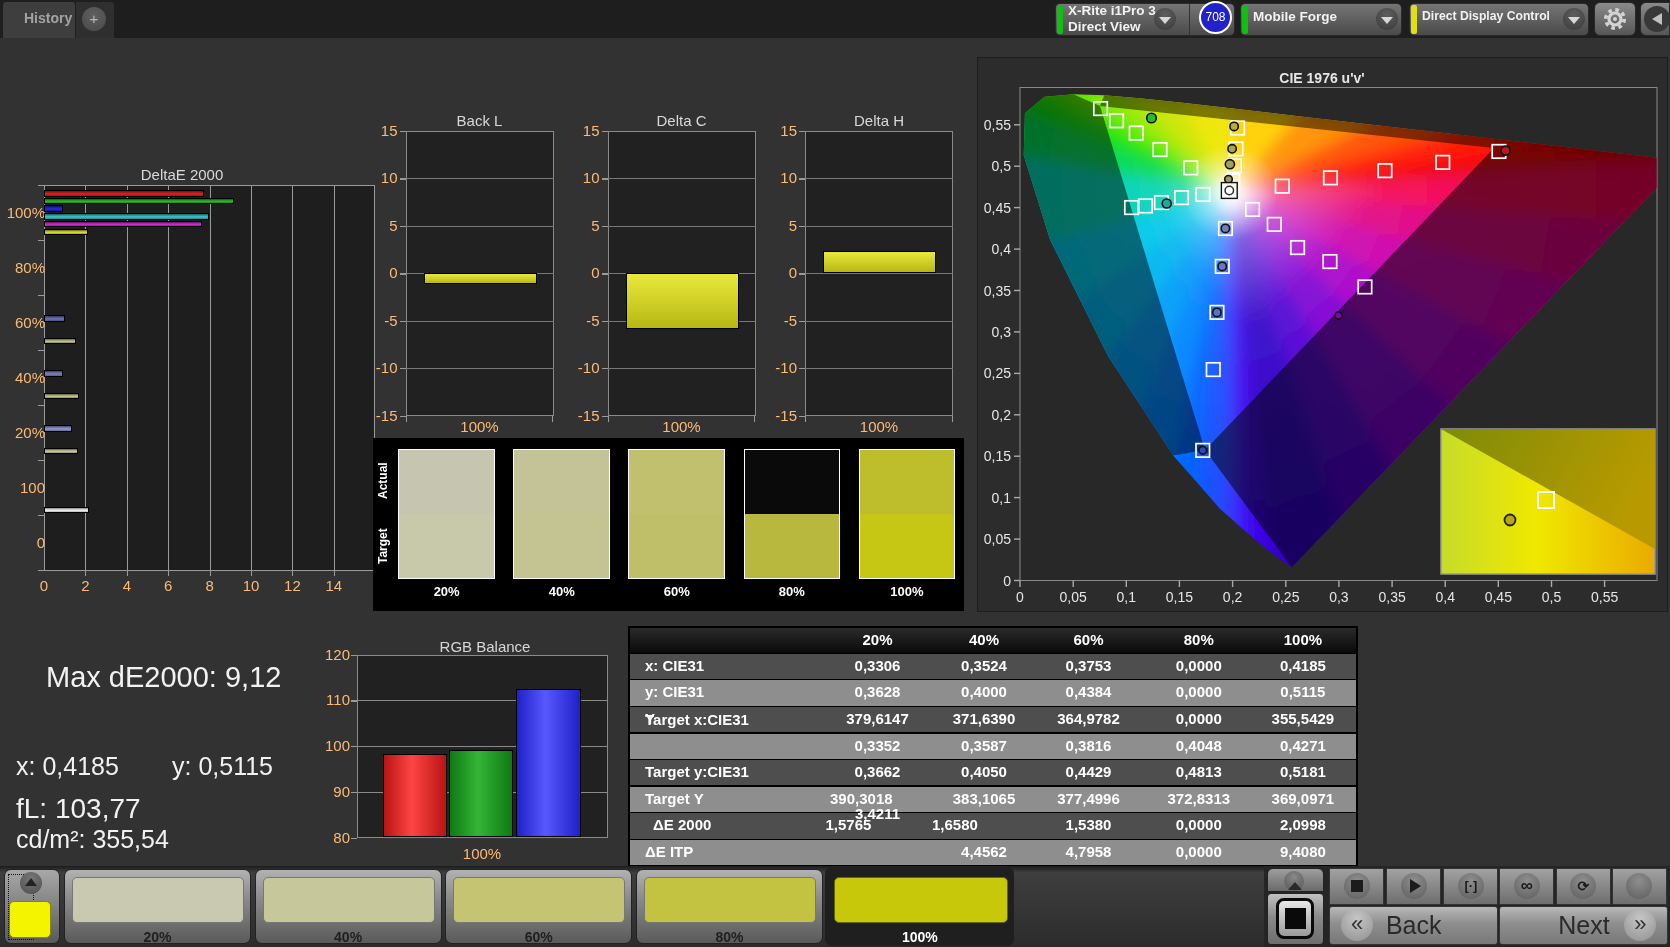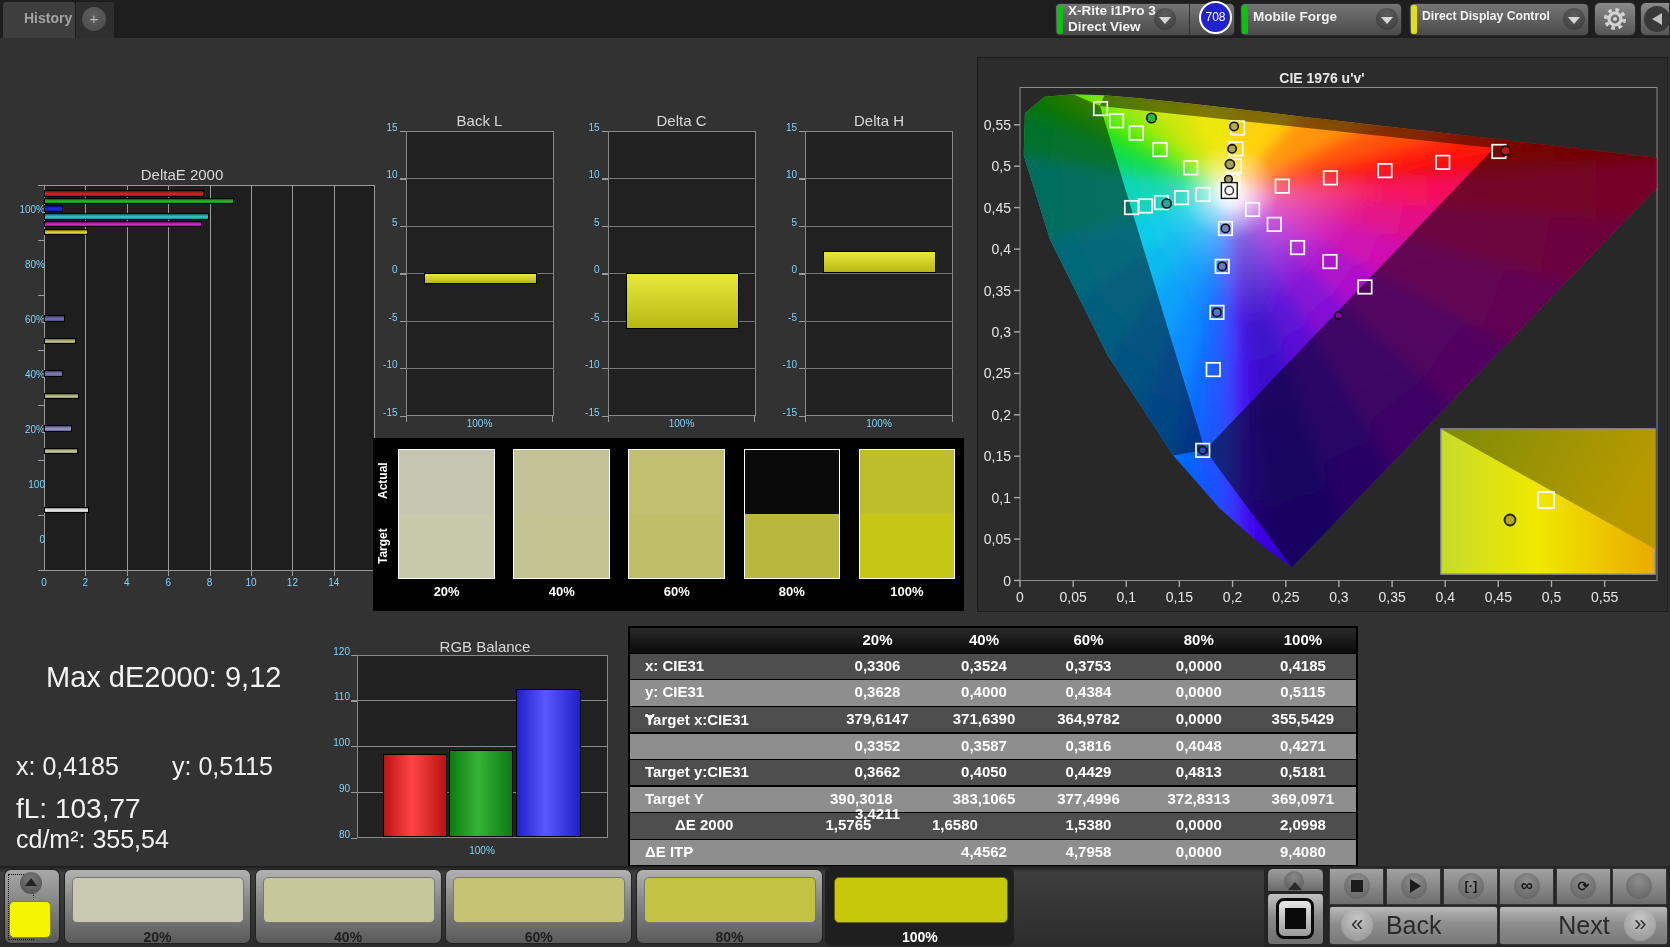--- a/index.html
+++ b/index.html
@@ -1,17 +1,17 @@
 <!DOCTYPE html>
 <html><head><meta charset="utf-8">
 <style>
 * { margin:0; padding:0; }
 body { width:1670px; height:947px; background:#323232; font-family:"Liberation Sans", sans-serif; overflow:hidden; }
 #root { position:relative; width:1670px; height:947px; }
-.axl { color:#7dd3fc; font-size:10px; }
+.axl { color:#fdba74; font-size:15px; }
 .dtitle { color:#d8d8d8; font-size:15px; text-align:center; }
 .th { color:#fff; font-size:15px; font-weight:bold; }
 </style></head>
 <body>
 <div id="root">
 <div style="position:absolute;left:0;top:0;width:1670px;height:38px;background:#1e1e1e"></div>
 <div style="position:absolute;left:3px;top:2px;width:72px;height:36px;background:#3e3e3e;border-radius:3px 3px 0 0"></div>
 <div style="position:absolute;left:24px;top:10px;color:#a3a3a3;font-size:14px;font-weight:bold">History 1</div>
 <div style="position:absolute;left:76px;top:2px;width:38px;height:36px;background:#2f2f2f;border-radius:0 3px 0 0"></div>
 <div style="position:absolute;left:82px;top:7px;width:24px;height:24px;background:radial-gradient(circle at 50% 35%,#606060,#484848);border-radius:50%;color:#b8b8b8;font-size:15px;text-align:center;line-height:23px">+</div>
@@ -620,21 +620,21 @@
 <div class="th" style="position:absolute;left:1146.8px;top:763.2px;width:104px;text-align:center">0,4813</div>
 <div class="th" style="position:absolute;left:1250.9px;top:763.2px;width:104px;text-align:center">0,5181</div>
 <div style="position:absolute;left:630px;top:786.8px;width:726px;height:25.3px;background:#8e8e8e"></div>
 <div class="th" style="position:absolute;left:645px;top:789.8px;width:200px">Target Y</div>
 <div class="th" style="position:absolute;left:830px;top:789.8px;width:104px;text-align:left">390,3018</div>
 <div class="th" style="position:absolute;left:932.0px;top:789.8px;width:104px;text-align:center">383,1065</div>
 <div class="th" style="position:absolute;left:1036.5px;top:789.8px;width:104px;text-align:center">377,4996</div>
 <div class="th" style="position:absolute;left:1146.8px;top:789.8px;width:104px;text-align:center">372,8313</div>
 <div class="th" style="position:absolute;left:1250.9px;top:789.8px;width:104px;text-align:center">369,0971</div>
 <div style="position:absolute;left:630px;top:813.4px;width:726px;height:25.3px;background:#4e4e4e"></div>
-<div class="th" style="position:absolute;left:675px;top:816.4px;width:200px">ΔE 2000</div>
+<div class="th" style="position:absolute;left:653px;top:816.4px;width:200px">ΔE 2000</div>
 <div class="th" style="position:absolute;left:825.5px;top:816.4px;width:104px;text-align:left">1,5765</div>
 <div class="th" style="position:absolute;left:932.0px;top:816.4px;width:104px;">1,6580</div>
 <div class="th" style="position:absolute;left:1036.5px;top:816.4px;width:104px;text-align:center">1,5380</div>
 <div class="th" style="position:absolute;left:1146.8px;top:816.4px;width:104px;text-align:center">0,0000</div>
 <div class="th" style="position:absolute;left:1250.9px;top:816.4px;width:104px;text-align:center">2,0998</div>
 <div style="position:absolute;left:630px;top:840.0px;width:726px;height:25.3px;background:#8e8e8e"></div>
 <div class="th" style="position:absolute;left:645px;top:843.0px;width:200px">ΔE ITP</div>
 <div class="th" style="position:absolute;left:825.5px;top:805px;width:104px;text-align:center">3,4211</div>
 <div class="th" style="position:absolute;left:932.0px;top:843.0px;width:104px;text-align:center">4,4562</div>
 <div class="th" style="position:absolute;left:1036.5px;top:843.0px;width:104px;text-align:center">4,7958</div>

